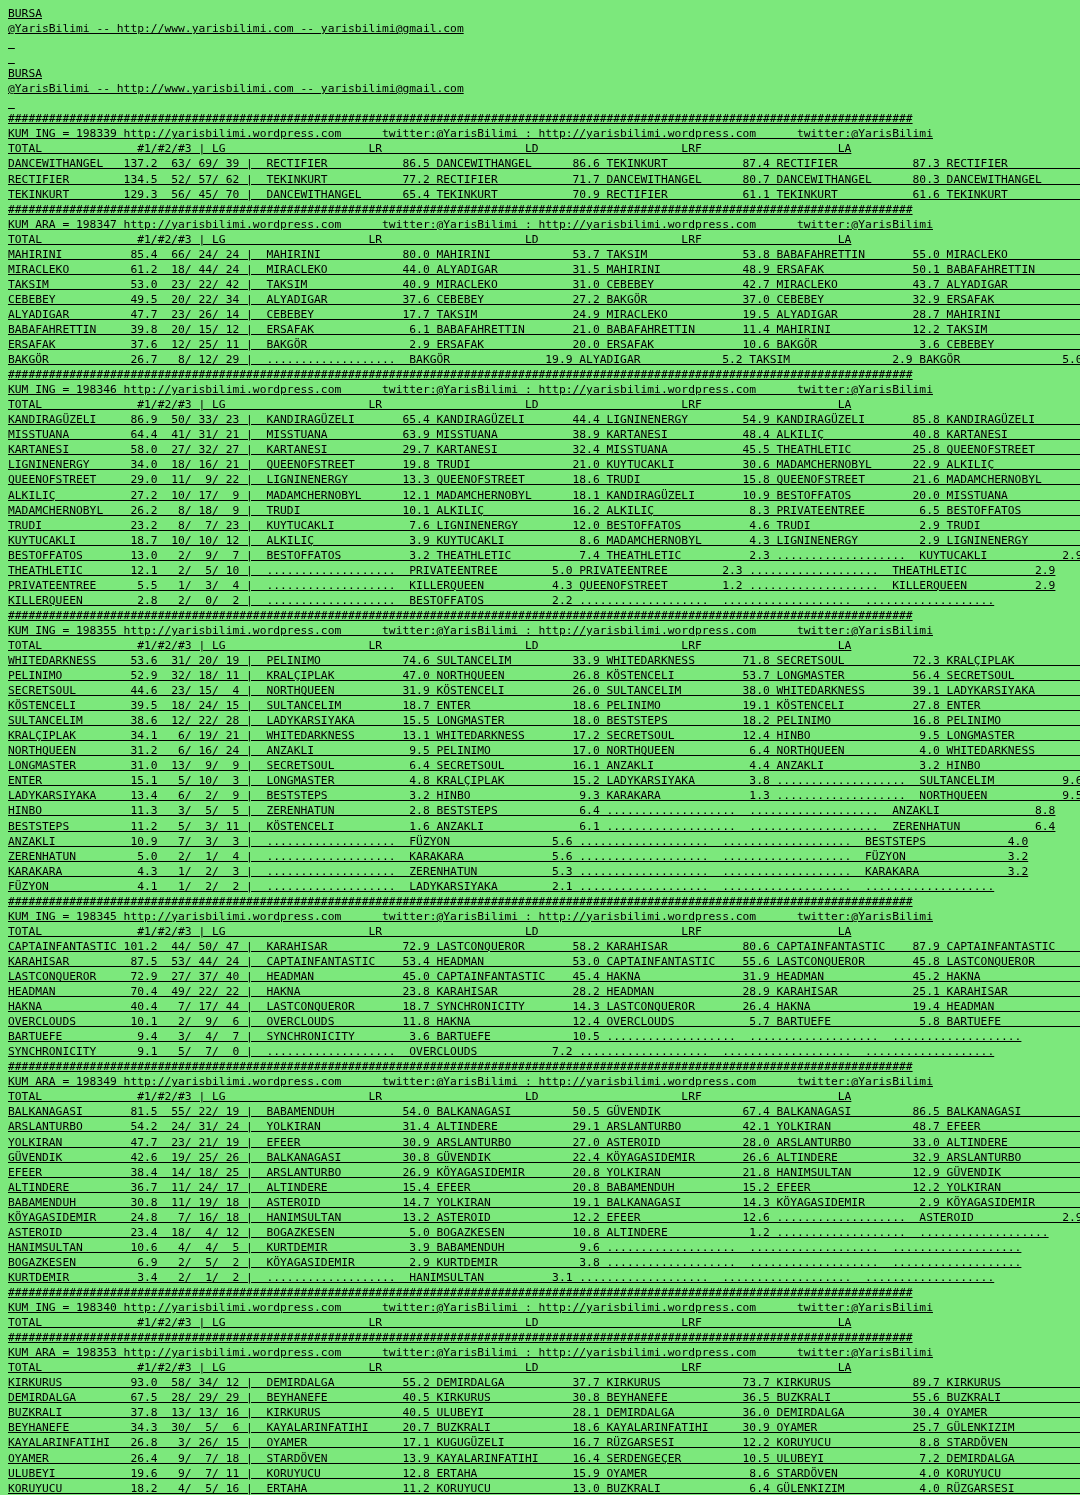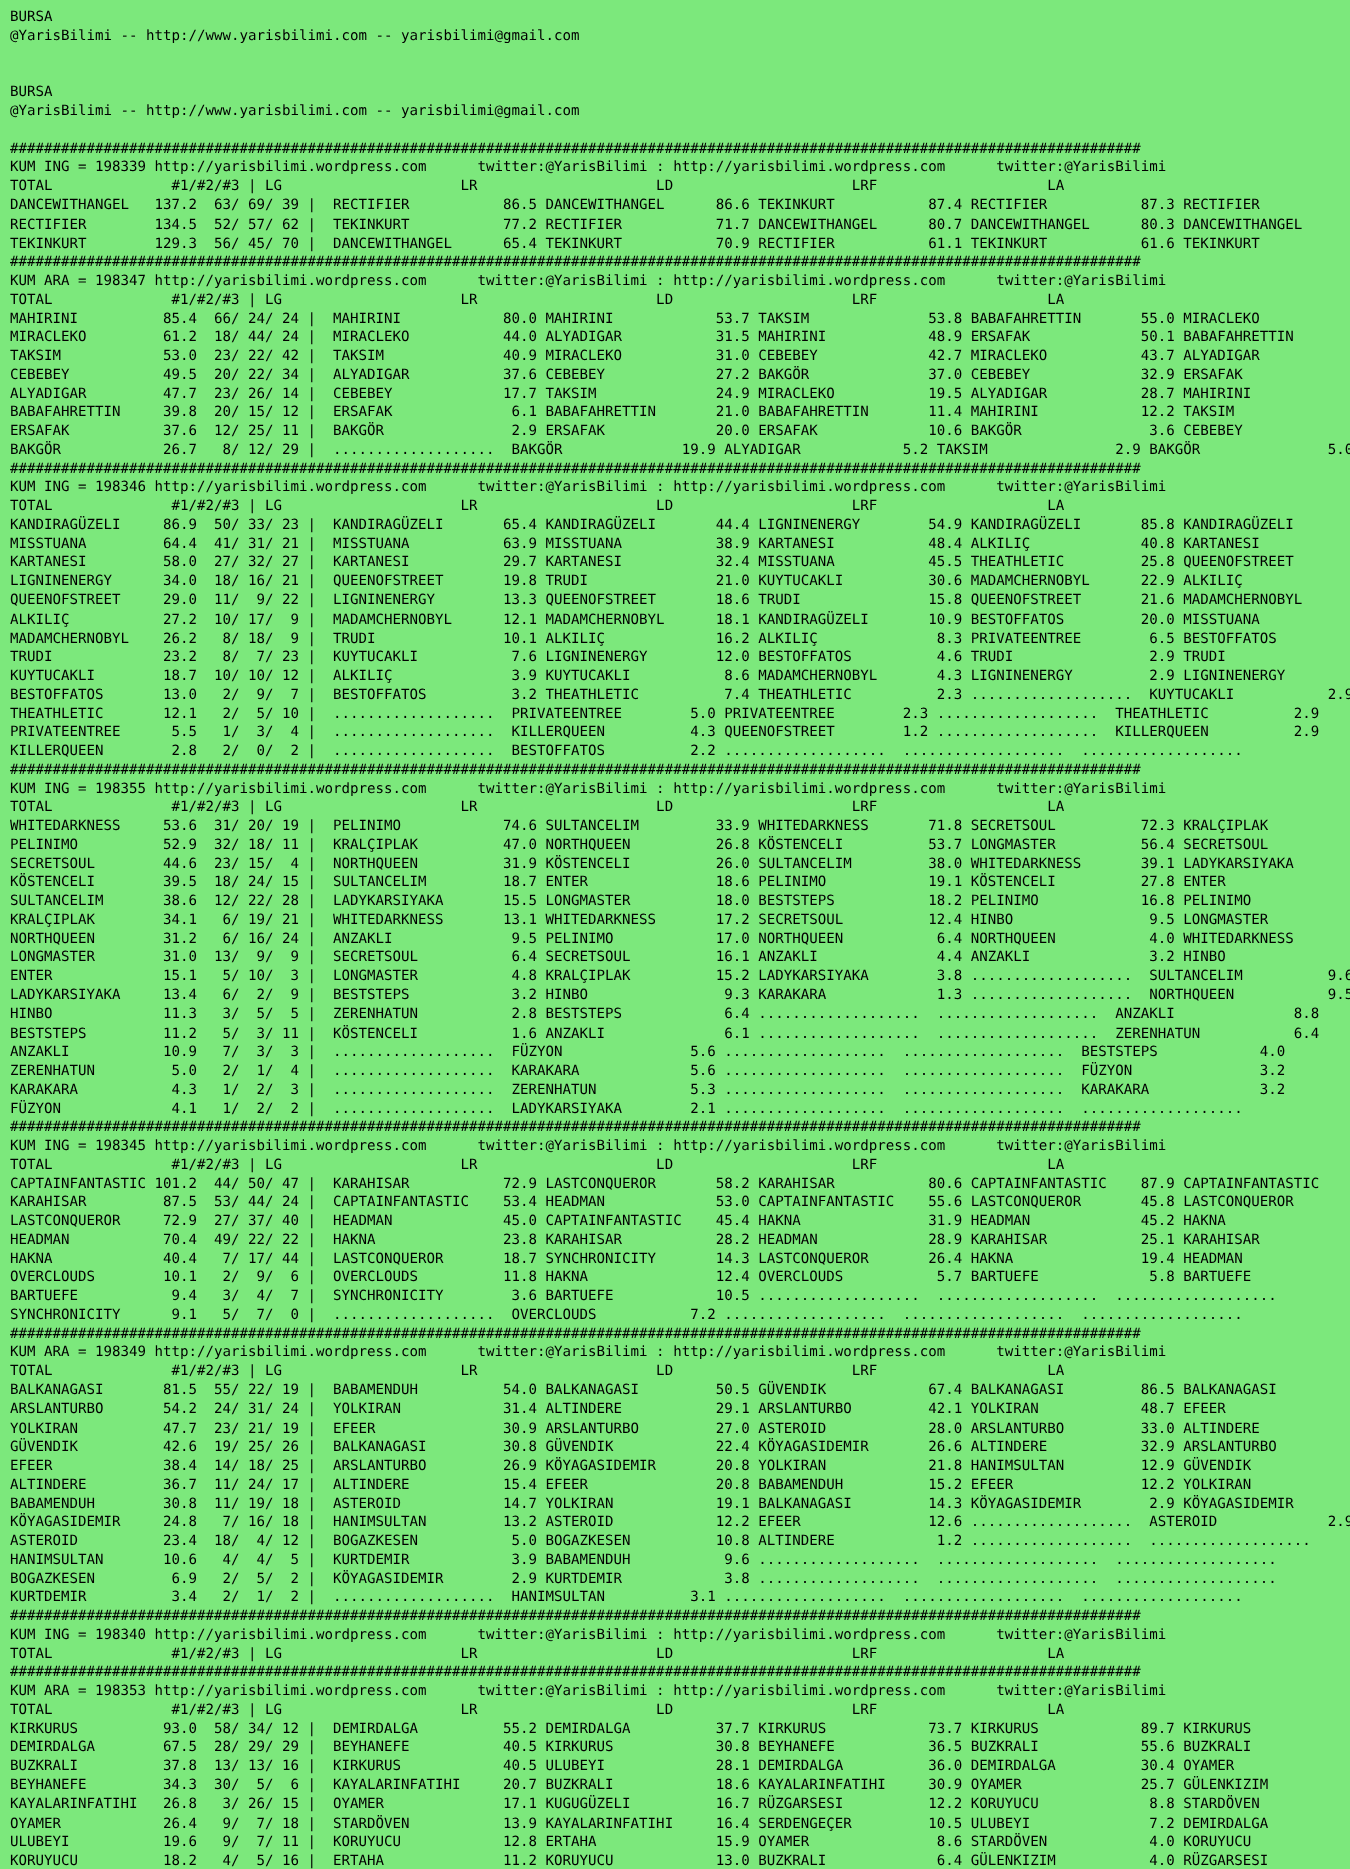--- a/index.html
+++ b/index.html
@@ -12,20 +12,21 @@
     min-height: 1495px;
     font-family: "DejaVu Sans Mono", "Liberation Mono", monospace;
     font-size: 11.3px;
     line-height: 15.05px;
     color: #000000;
     background: #7ce87c;
   }
   #sheet {
     padding: 6px 0 0 8px;
     white-space: pre;
+    text-decoration: underline;
   }
   .line {
     white-space: pre;
     font-family: "DejaVu Sans Mono", "Liberation Mono", monospace;
   }
   .blank { height: 15.05px; }
 </style>
 </head>
 <body>
 

